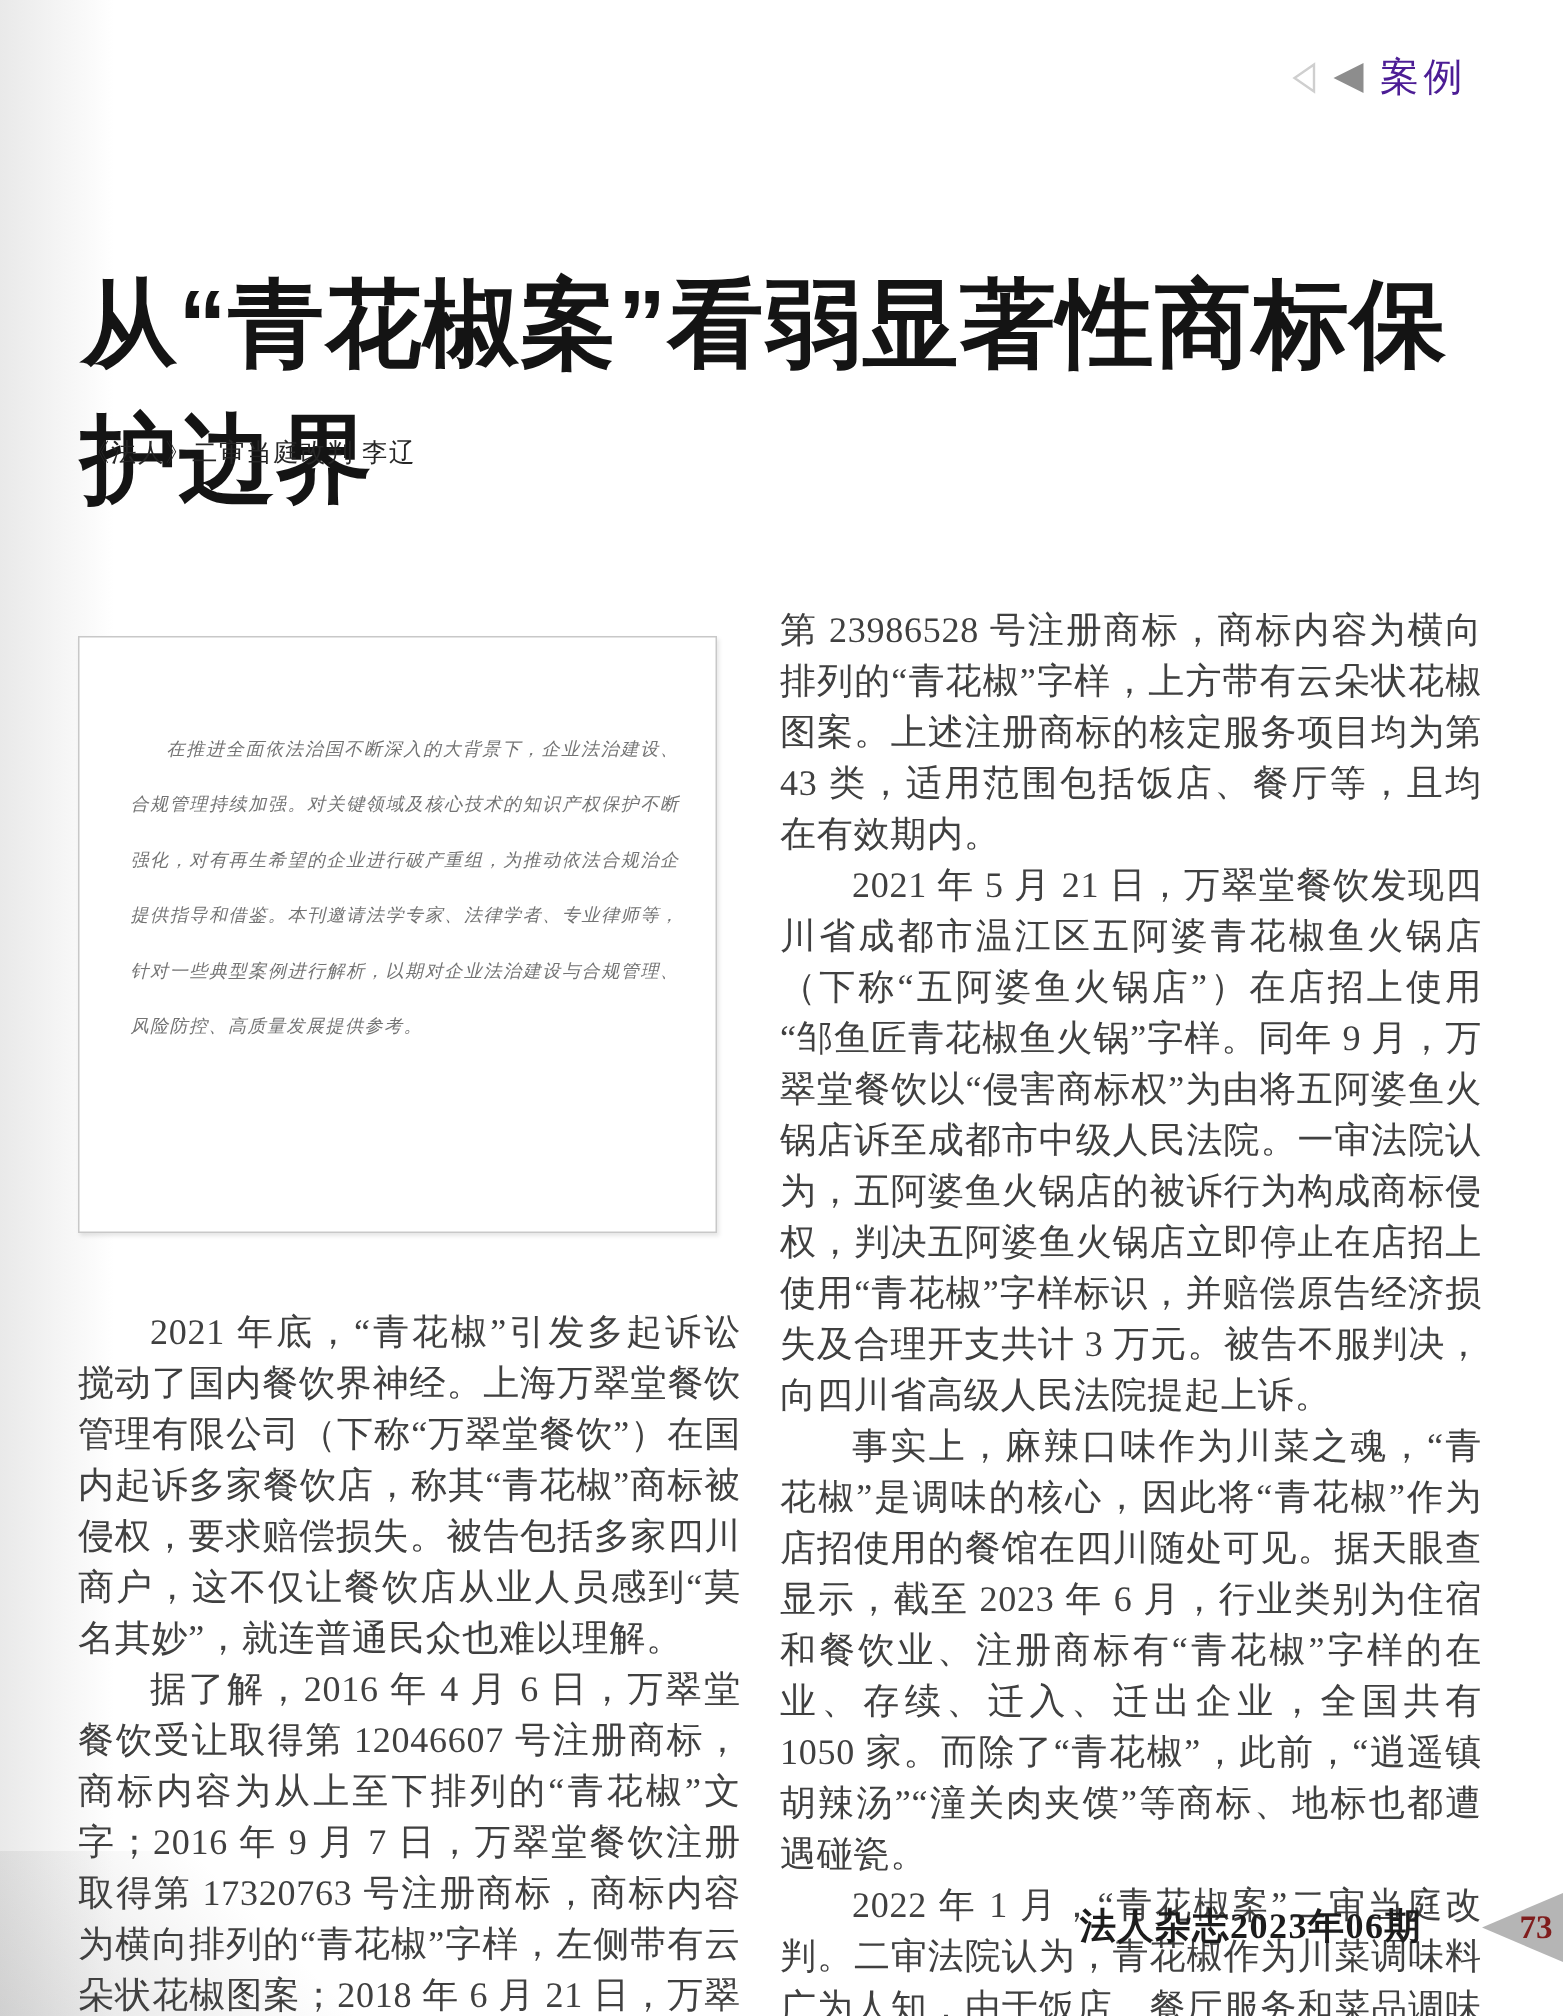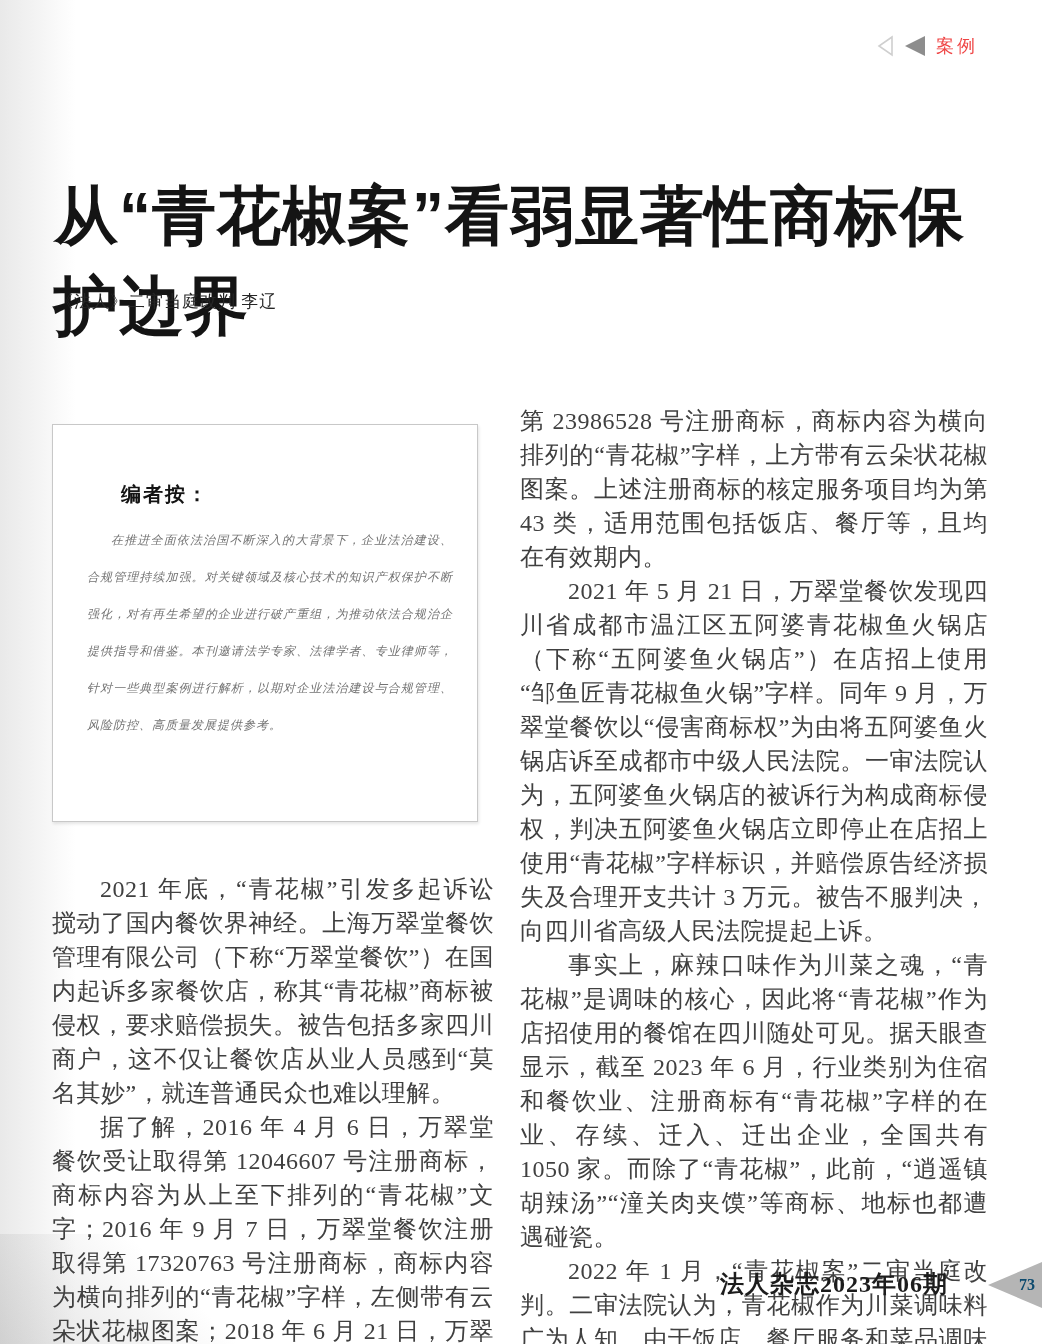--- a/index.html
+++ b/index.html
@@ -19,21 +19,21 @@
     background:linear-gradient(45deg, rgba(120,120,120,0.22) 0%, rgba(255,255,255,0) 45%);
     pointer-events:none;
   }
   
   .header {
     position:absolute; top:34px; right:64px;
     display:flex; align-items:center; gap:9px;
   }
   .cat-label {
     font-family:"Liberation Sans", sans-serif;
-    font-size:18px; color:#ef4444; letter-spacing:3px;
+    font-size:26px; color:#4c1d95; letter-spacing:3px;
   }
   
   .title {
     position:absolute; left:54px; top:172px; width:920px; margin:0;
     font-family:"Liberation Sans", sans-serif; font-weight:bold;
     font-size:64px; line-height:1.4; color:#141414; letter-spacing:1px;
   }
   .byline {
     position:absolute; left:56px; top:290px;
     font-size:17px; color:#262626; letter-spacing:1px;
@@ -69,21 +69,21 @@
     font-size:24px; font-weight:bold; color:#1c1c1c; letter-spacing:1px;
   }
   .page-tab {
     position:absolute; right:0; top:1262px; width:54px; height:46px;
     background:#b5b5b5;
     clip-path:polygon(0 50%, 100% 0, 100% 100%);
     display:flex; align-items:center; justify-content:flex-end;
     padding-right:7px; box-sizing:border-box;
   }
   .page-tab .num {
-    font-size:16px; font-weight:bold; color:#0c4a6e;
+    font-size:22px; font-weight:bold; color:#7f1d1d;
   }
 </style>
 </head>
 <body>
 
 <div class="page">
 
   <div class="edge-left"></div>
   <div class="edge-corner"></div>
 
@@ -96,21 +96,20 @@
     </svg>
     <span class="cat-label">案例</span>
   </div>
 
   <h1 class="title">从“青花椒案”看弱显著性商标保护边界</h1>
 
   <div class="byline">《法人》二审当庭改判 李辽</div>
 
   <div class="col-left">
     <div class="editor-note">
-      <div class="note-label">编者按：</div>
       <p class="note-body">在推进全面依法治国不断深入的大背景下，企业法治建设、合规管理持续加强。对关键领域及核心技术的知识产权保护不断强化，对有再生希望的企业进行破产重组，为推动依法合规治企提供指导和借鉴。本刊邀请法学专家、法律学者、专业律师等，针对一些典型案例进行解析，以期对企业法治建设与合规管理、风险防控、高质量发展提供参考。</p>
     </div>
     <p class="body-par indent after-note">2021 年底，“青花椒”引发多起诉讼搅动了国内餐饮界神经。上海万翠堂餐饮管理有限公司（下称“万翠堂餐饮”）在国内起诉多家餐饮店，称其“青花椒”商标被侵权，要求赔偿损失。被告包括多家四川商户，这不仅让餐饮店从业人员感到“莫名其妙”，就连普通民众也难以理解。</p>
     <p class="body-par indent">据了解，2016 年 4 月 6 日，万翠堂餐饮受让取得第 12046607 号注册商标，商标内容为从上至下排列的“青花椒”文字；2016 年 9 月 7 日，万翠堂餐饮注册取得第 17320763 号注册商标，商标内容为横向排列的“青花椒”字样，左侧带有云朵状花椒图案；2018 年 6 月 21 日，万翠堂餐饮注册取得</p>
   </div>
 
   <div class="col-right">
     <p class="body-par">第 23986528 号注册商标，商标内容为横向排列的“青花椒”字样，上方带有云朵状花椒图案。上述注册商标的核定服务项目均为第 43 类，适用范围包括饭店、餐厅等，且均在有效期内。</p>
     <p class="body-par indent">2021 年 5 月 21 日，万翠堂餐饮发现四川省成都市温江区五阿婆青花椒鱼火锅店（下称“五阿婆鱼火锅店”）在店招上使用“邹鱼匠青花椒鱼火锅”字样。同年 9 月，万翠堂餐饮以“侵害商标权”为由将五阿婆鱼火锅店诉至成都市中级人民法院。一审法院认为，五阿婆鱼火锅店的被诉行为构成商标侵权，判决五阿婆鱼火锅店立即停止在店招上使用“青花椒”字样标识，并赔偿原告经济损失及合理开支共计 3 万元。被告不服判决，向四川省高级人民法院提起上诉。</p>
     <p class="body-par indent">事实上，麻辣口味作为川菜之魂，“青花椒”是调味的核心，因此将“青花椒”作为店招使用的餐馆在四川随处可见。据天眼查显示，截至 2023 年 6 月，行业类别为住宿和餐饮业、注册商标有“青花椒”字样的在业、存续、迁入、迁出企业，全国共有 1050 家。而除了“青花椒”，此前，“逍遥镇胡辣汤”“潼关肉夹馍”等商标、地标也都遭遇碰瓷。</p>

